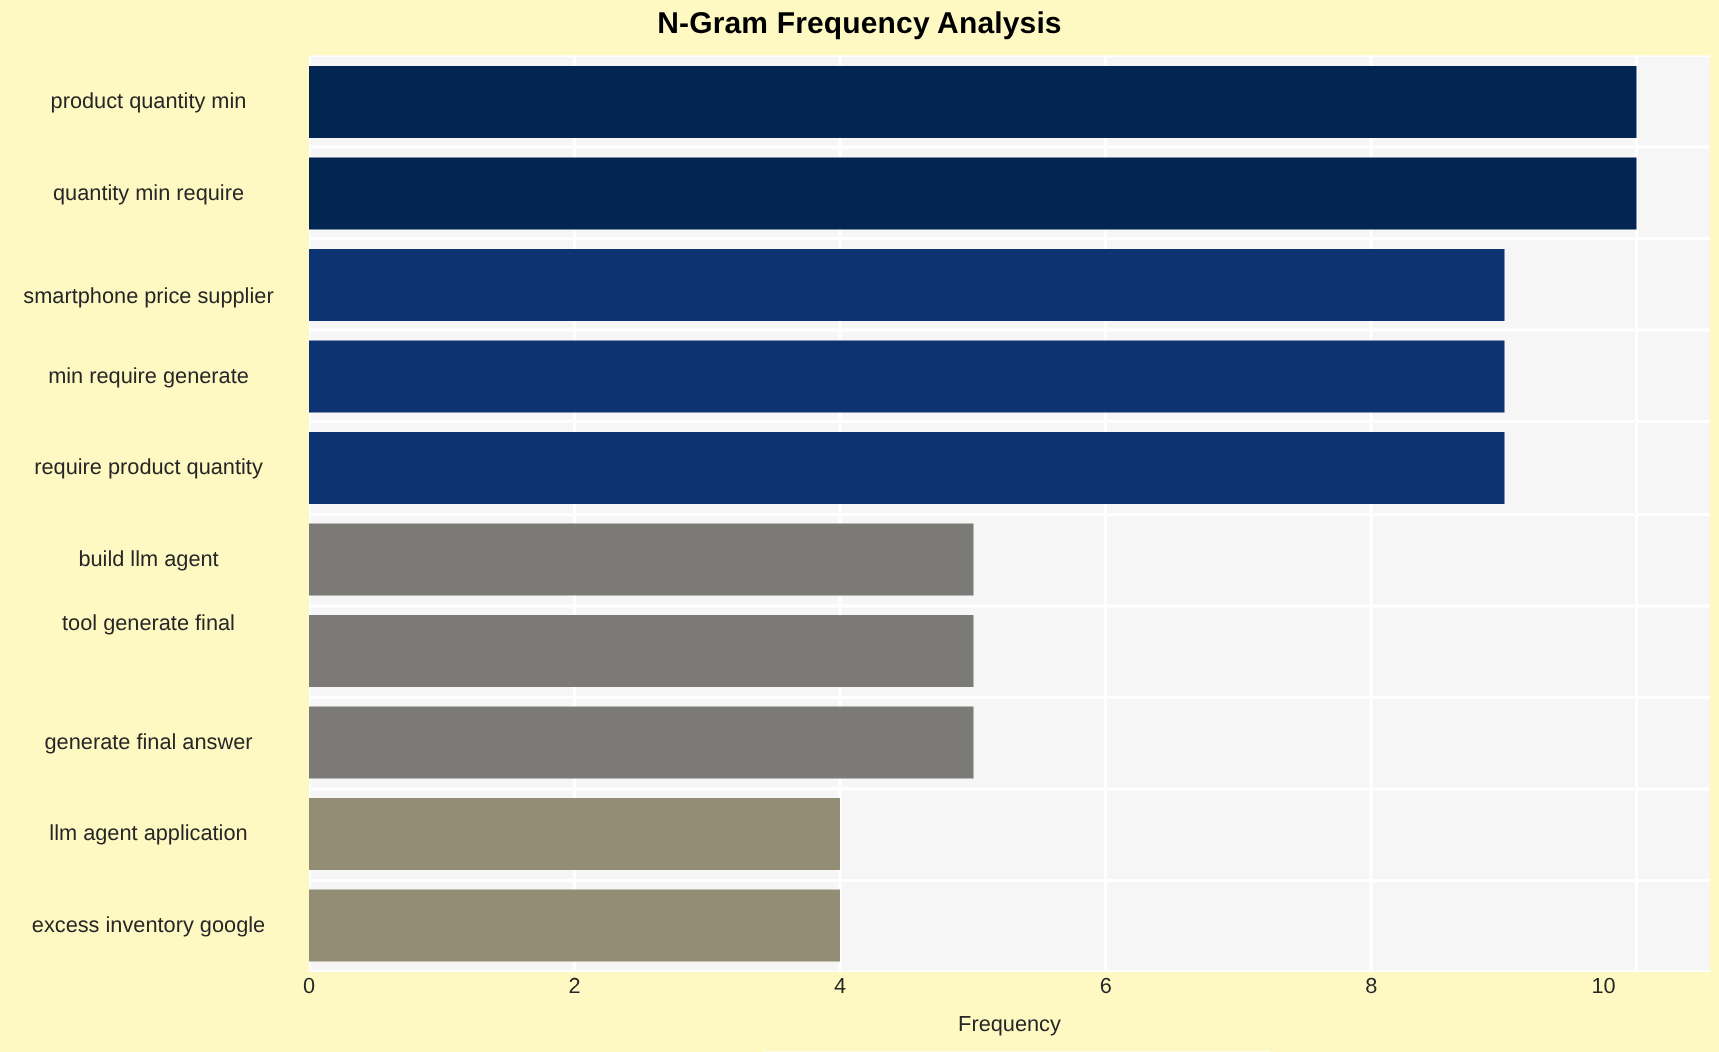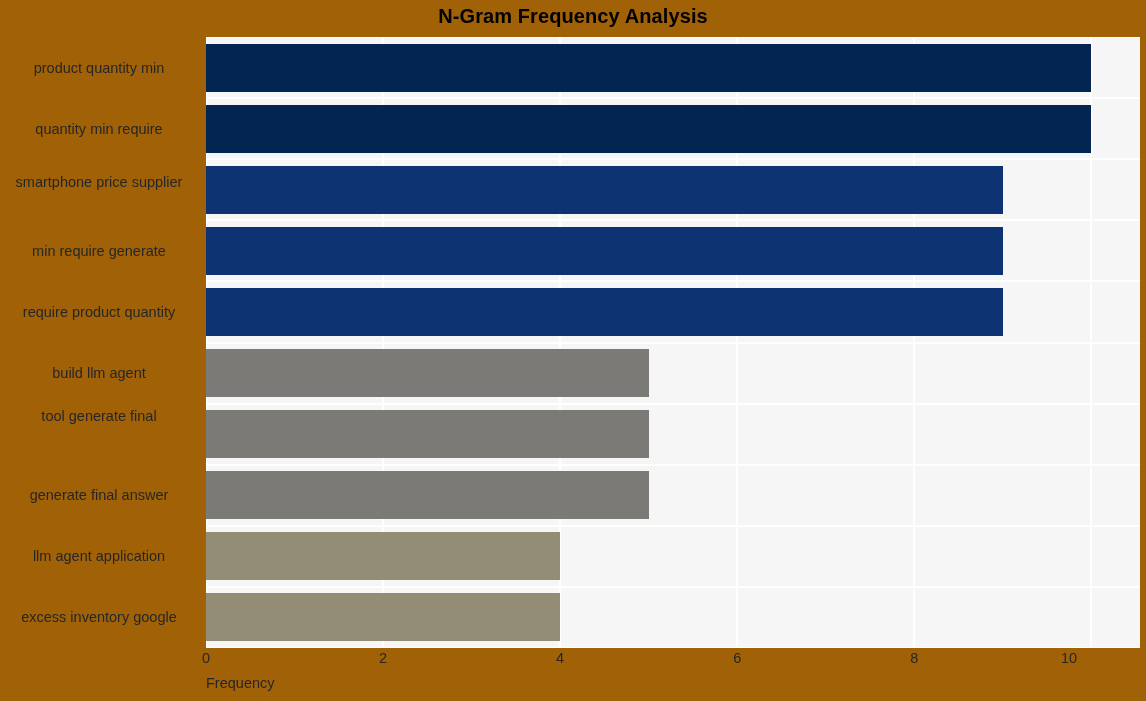--- a/index.html
+++ b/index.html
@@ -10,21 +10,21 @@
   body {
     width: 1146px;
     height: 701px;
     font-family: "Liberation Sans", sans-serif;
     overflow: hidden;
   }
   #figure {
     position: relative;
     width: 1146px;
     height: 701px;
-    background: #a16207;
+    background: #fef9c3;
   }
   #chart-title {
     position: absolute;
     left: 0;
     top: 5px;
     width: 1146px;
     text-align: center;
     font-size: 20px;
     font-weight: bold;
     color: #000000;
@@ -92,20 +92,21 @@
     font-size: 14.5px;
     color: #262626;
     text-align: center;
     white-space: nowrap;
   }
   #x-axis-label {
     position: absolute;
     left: 206px;
     top: 675px;
     width: 934px;
+    text-align: center;
     font-size: 14.5px;
     color: #262626;
   }
 </style>
 </head>
 <body>
 
 <div id="figure">
 
   <div id="chart-title">N-Gram Frequency Analysis</div>
@@ -142,21 +143,21 @@
         <div class="bar" title="tool generate final: 5" style="width: 442.654px; top: 373.15px; background: rgb(123, 122, 119);"></div>
         <div class="bar" title="generate final answer: 5" style="width: 442.654px; top: 434.25px; background: rgb(123, 122, 119);"></div>
         <div class="bar" title="llm agent application: 4" style="width: 354.123px; top: 495.35px; background: rgb(148, 141, 118);"></div>
         <div class="bar" title="excess inventory google: 4" style="width: 354.123px; top: 556.45px; background: rgb(148, 141, 118);"></div>
       </div>
   </div>
 
   <div id="y-labels">
       <div class="y-label" style="top: 22.55px;">product quantity min</div>
       <div class="y-label" style="top: 83.65px;">quantity min require</div>
-      <div class="y-label" style="top: 137px;">smartphone price supplier</div>
+      <div class="y-label" style="top: 153px;">smartphone price supplier</div>
       <div class="y-label" style="top: 205.85px;">min require generate</div>
       <div class="y-label" style="top: 266.95px;">require product quantity</div>
       <div class="y-label" style="top: 328.05px;">build llm agent</div>
       <div class="y-label" style="top: 371px;">tool generate final</div>
       <div class="y-label" style="top: 450.25px; padding-left: 32px;">generate final answer</div>
       <div class="y-label" style="top: 511.35px;">llm agent application</div>
       <div class="y-label" style="top: 572.45px;">excess inventory google</div>
     </div>
 
   <div id="x-ticks">

